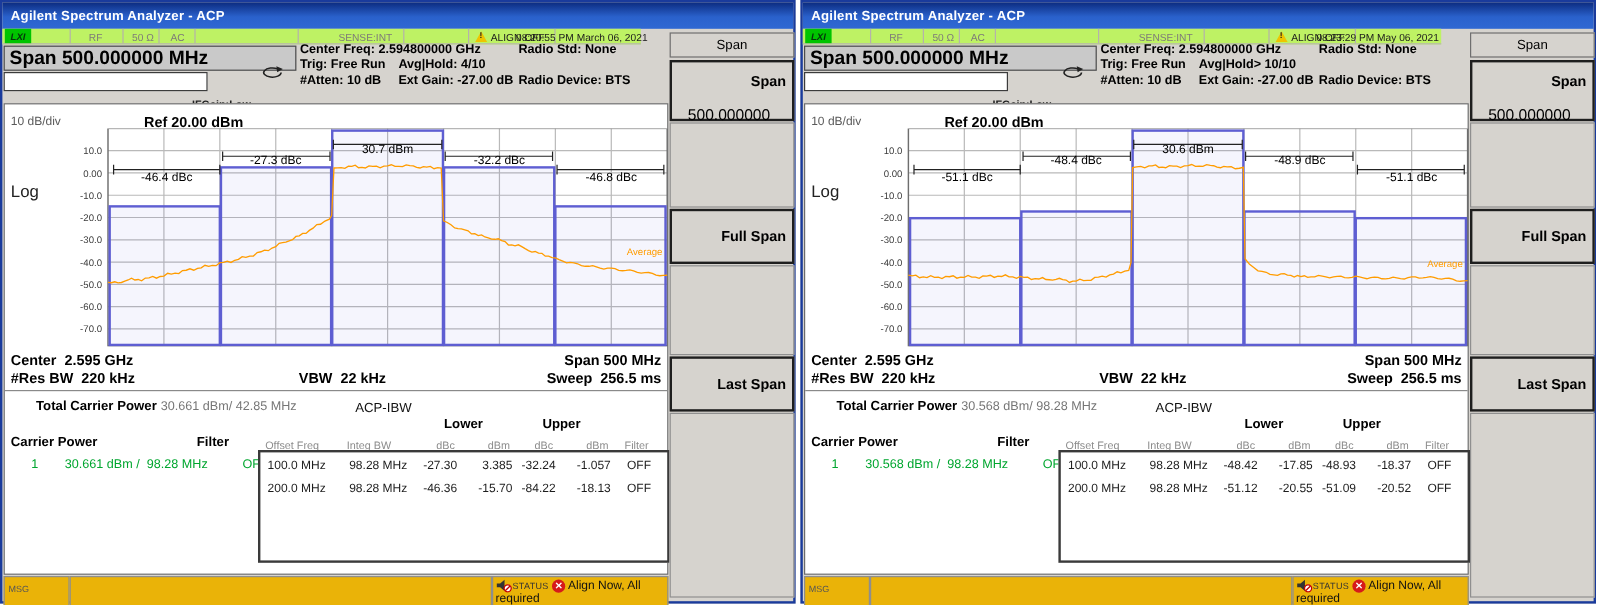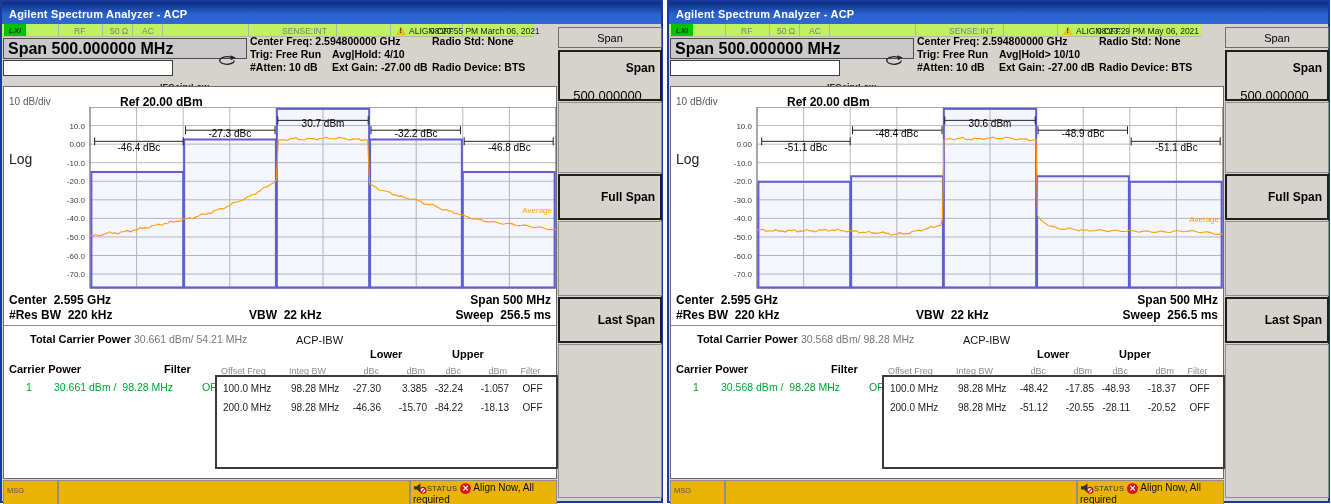--- a/index.html
+++ b/index.html
@@ -174,21 +174,21 @@
       </svg>
 
     <span class="foot" style="left:5px;top:206px">Center  2.595 GHz</span>
     <span class="foot" style="right:5px;top:206px">Span 500 MHz</span>
     <span class="foot" style="left:5px;top:221px">#Res BW  220 kHz</span>
     <span class="foot" style="left:245px;top:221px">VBW  22 kHz</span>
     <span class="foot" style="right:5px;top:221px">Sweep  256.5 ms</span>
     <div class="sep"></div>
 
     <span class="r-label" style="left:26px;top:246px">Total Carrier Power</span>
-    <span class="r-value" style="left:130px;top:246px">30.661 dBm/ 54.21 MHz</span>
+    <span class="r-value" style="left:130px;top:246px">30.661 dBm/ 42.85 MHz</span>
     <span class="r-mode" style="left:292px;top:247px">ACP-IBW</span>
 
     <span class="r-label" style="left:366px;top:261px">Lower</span>
     <span class="r-label" style="left:448px;top:261px">Upper</span>
     <span class="r-label" style="left:5px;top:276px">Carrier Power</span>
     <span class="r-label" style="left:160px;top:276px">Filter</span>
 
     <div class="offhead offgrid">
       <span class="og-l">Offset Freq</span>
       <span class="og-l">Integ BW</span>
@@ -396,21 +396,21 @@
         <span class="og-r">-17.85</span>
         <span class="og-r">-48.93</span>
         <span class="og-r">-18.37</span>
         <span class="og-c">OFF</span>
       </div>
       <div class="offgrid" style="margin-top:6px">
         <span class="og-l">200.0 MHz</span>
         <span class="og-l">98.28 MHz</span>
         <span class="og-r">-51.12</span>
         <span class="og-r">-20.55</span>
-        <span class="og-r">-28.11</span>
+        <span class="og-r">-51.09</span>
         <span class="og-r">-20.52</span>
         <span class="og-c">OFF</span>
       </div>
     </div>
   </div>
 
   <div class="msgbar">
     <div class="mcell msg-lbl" style="left:0;width:55px">MSG</div>
     <div class="mcell" style="left:55px;width:352px"></div>
     <div class="mcell" style="left:407px;width:147px;padding:1px 0 0 2px">

